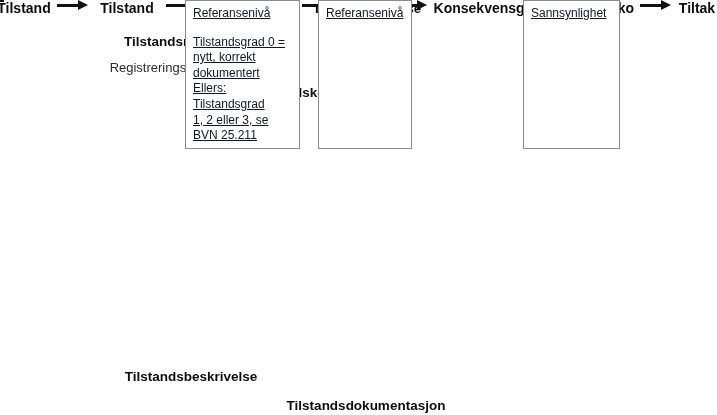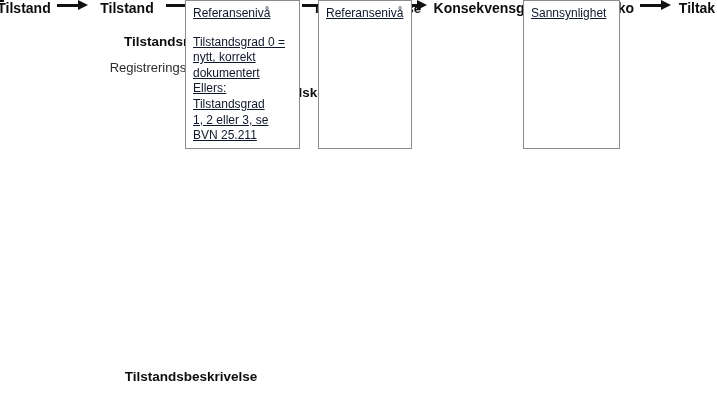--- a/index.html
+++ b/index.html
@@ -106,14 +106,15 @@
   </div>
   <div class="refbox" style="left:523px; width:97px;">
     <div class="title">Sannsynlighet</div>
     <div class="body"></div>
   </div>
 
   <div class="bracket up" id="b-beskriv"></div>
   <div class="blabel" style="left:191px; top:361px;margin-top:8px;">Tilstandsbeskrivelse</div>
 
   <div class="bracket up" id="b-dokument"></div>
+  <div class="blabel" style="left:366px; top:398px;">Tilstandsdokumentasjon</div>
 
 </div>
 
 </body></html>

